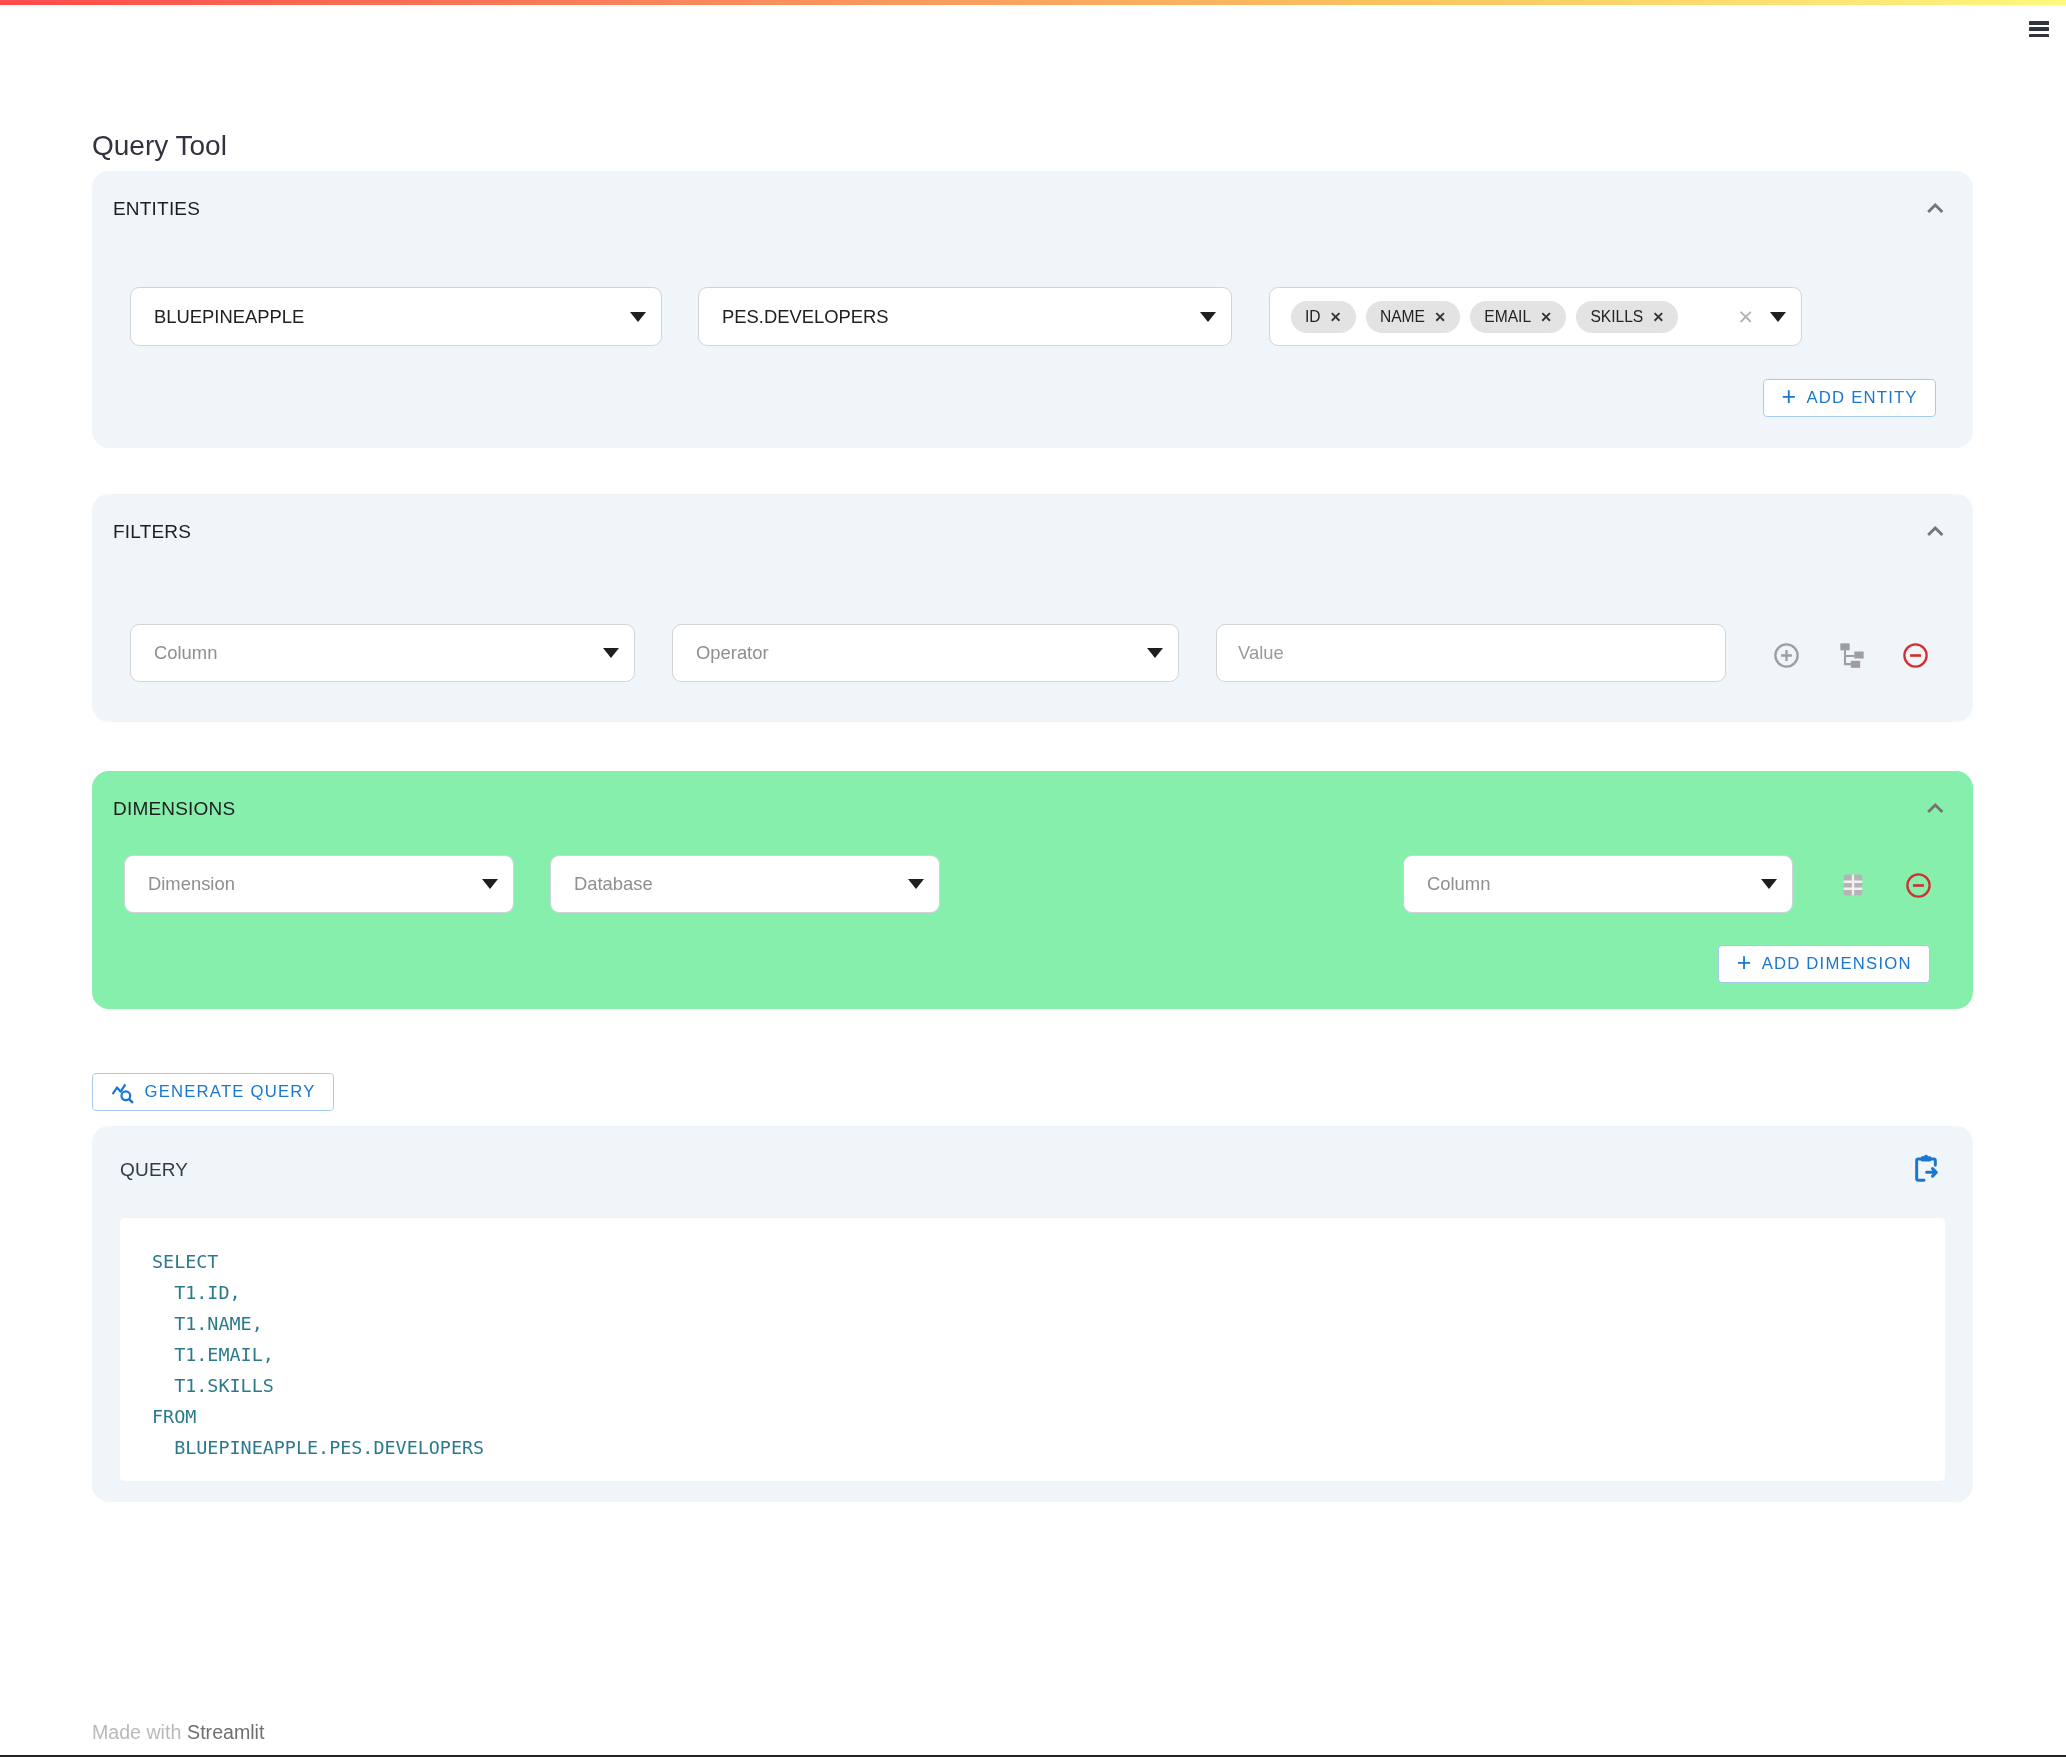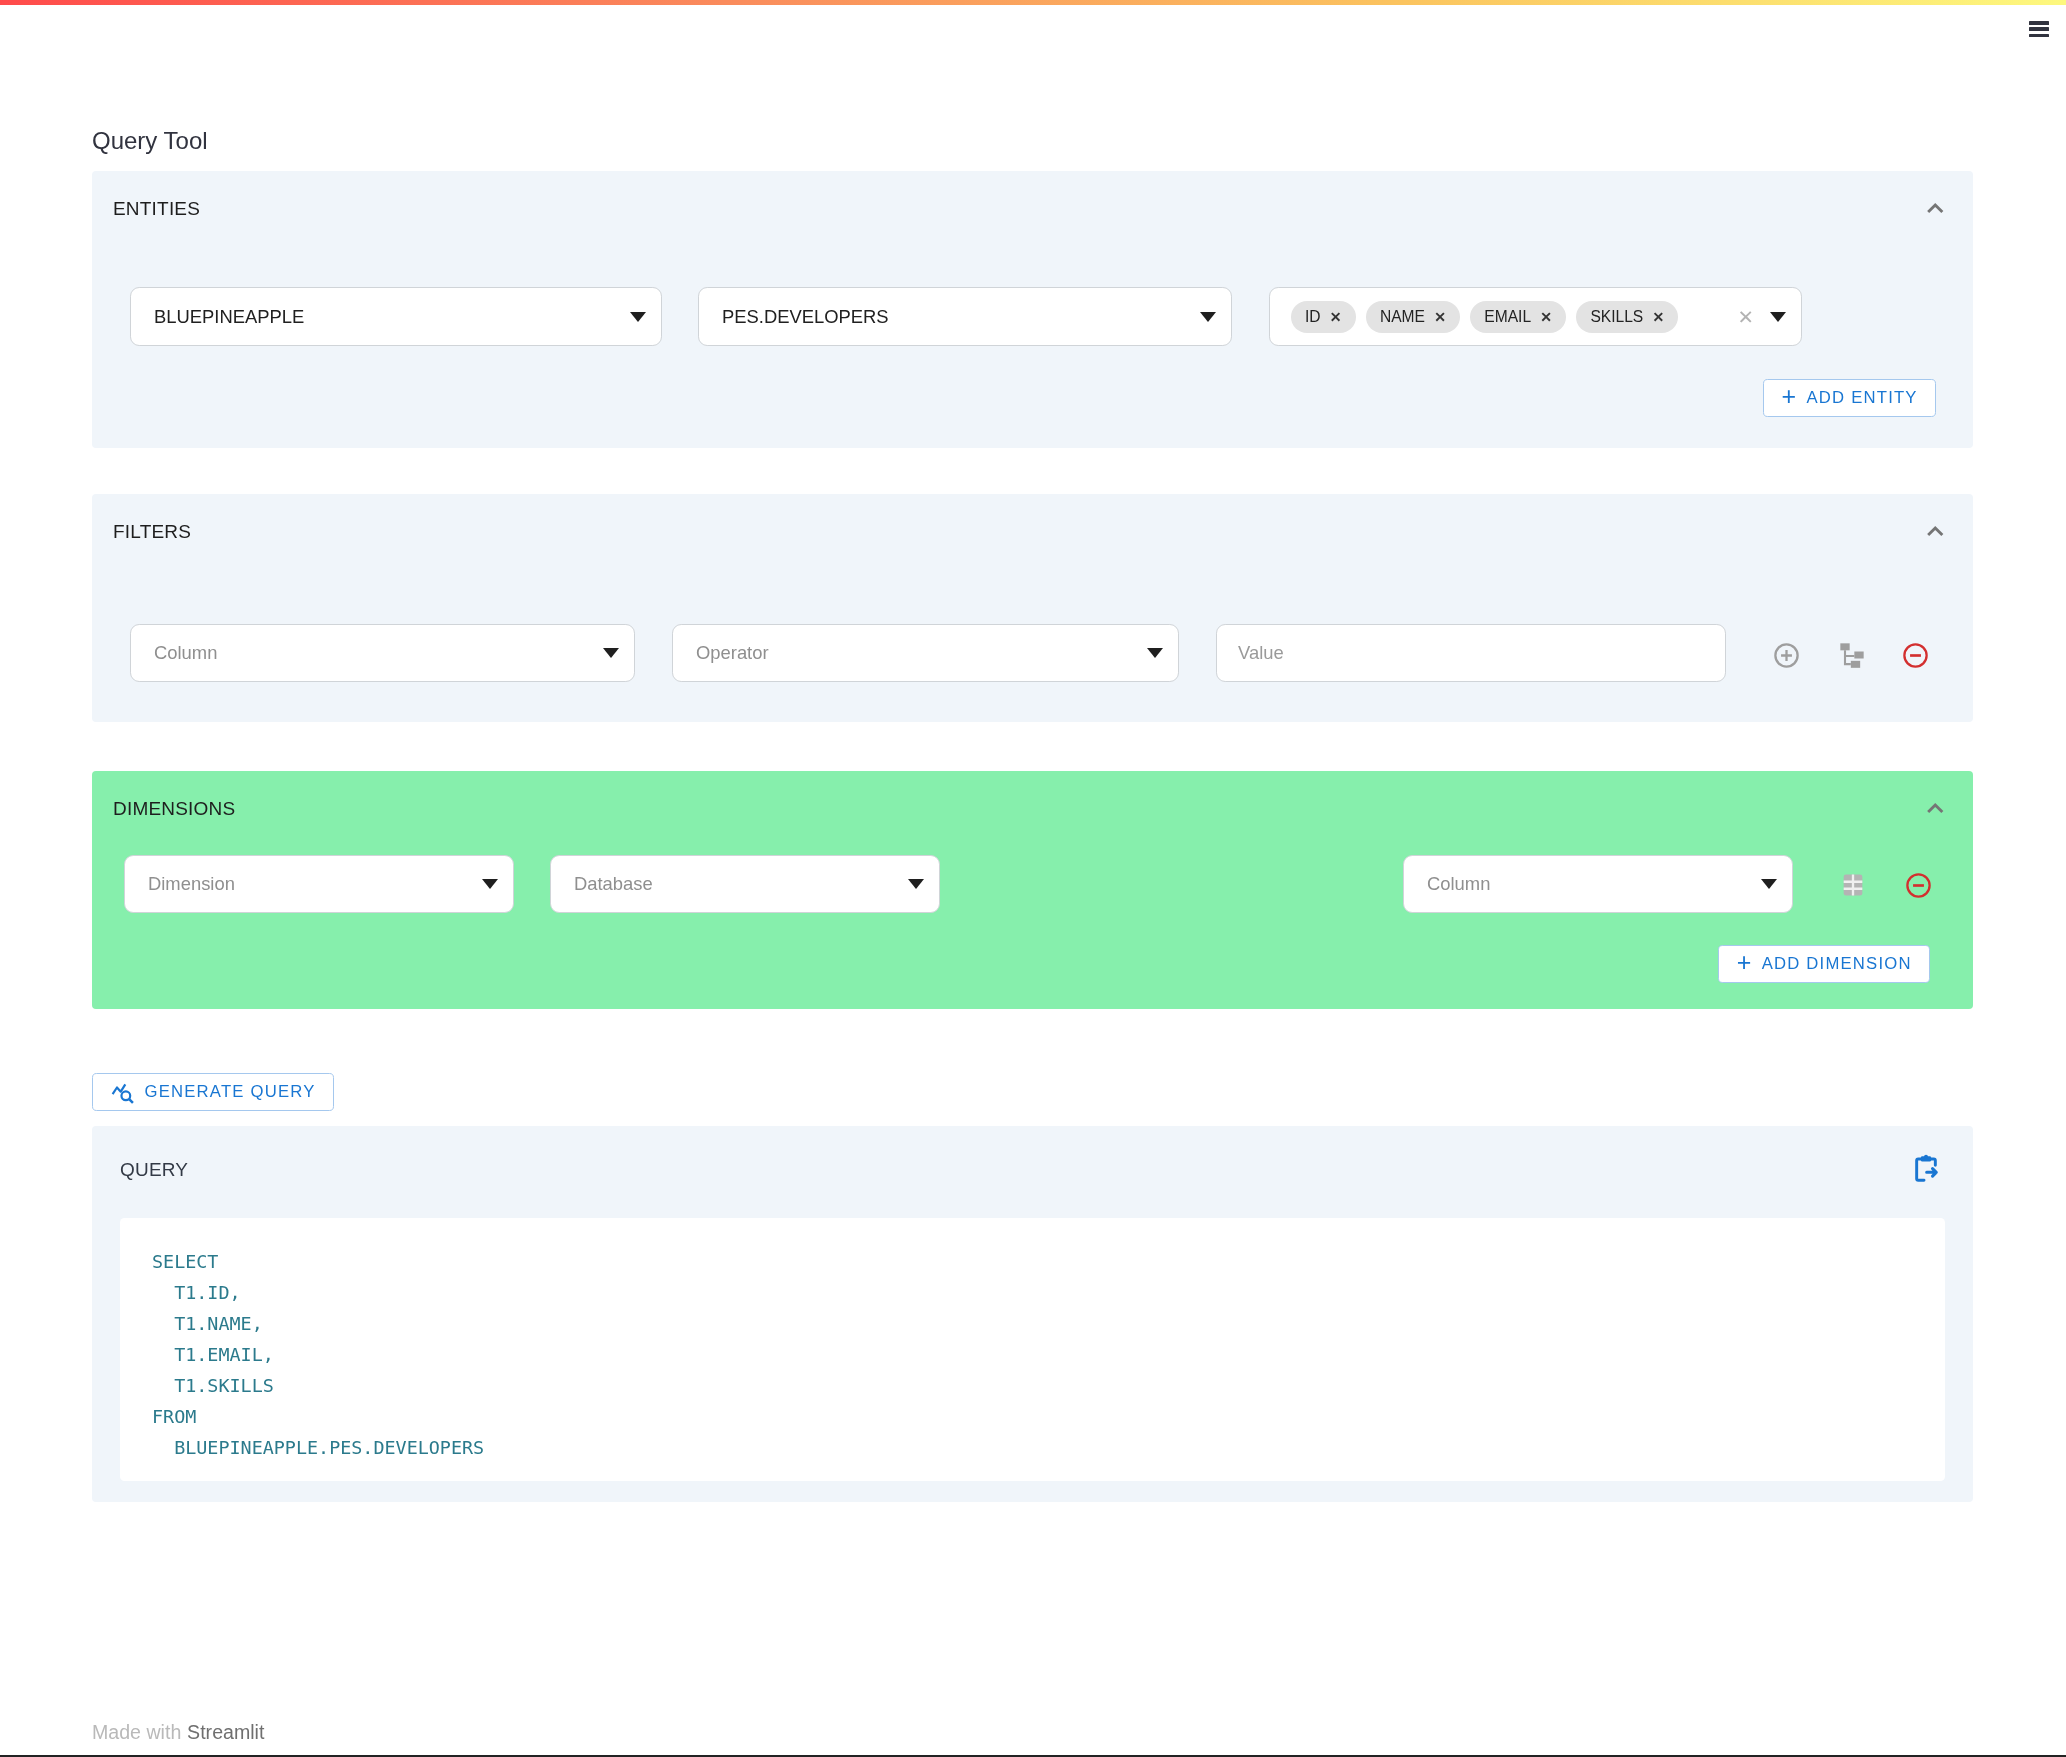--- a/index.html
+++ b/index.html
@@ -10,23 +10,23 @@
   
   .decoration{position:absolute;top:0;left:0;width:100%;height:5.2px;
     background:linear-gradient(90deg,#ff4b4b 0%,#fa8b5c 35%,#fbc45f 68%,#fdf87e 100%);}
   
   .menu-btn{position:absolute;top:21px;right:16px;width:22px;height:18.4px;cursor:pointer;}
   .menu-btn .bar{position:absolute;left:1.2px;width:19.6px;height:3.5px;background:#31333f;border-radius:0.6px;}
   .menu-btn .bar:nth-child(1){top:0;}
   .menu-btn .bar:nth-child(2){top:6.3px;}
   .menu-btn .bar:nth-child(3){top:12.7px;}
   
-  .page-title{position:absolute;left:92px;top:111px;font-size:24px;font-weight:400;color:#31333f;}
-  
-  .section{position:absolute;left:92px;width:1881px;border-radius:4px;box-sizing:border-box;}
+  .page-title{position:absolute;left:92px;top:111px;font-size:28px;font-weight:400;color:#31333f;}
+  
+  .section{position:absolute;left:92px;width:1881px;border-radius:17px;box-sizing:border-box;}
   .sec-blue{background:#f0f5fa;}
   .sec-gray{background:#86efac;text-decoration:underline;}
   #sec-entities{top:171px;height:277px;}
   #sec-filters{top:494px;height:228px;}
   #sec-dimensions{top:771px;height:238px;}
   #sec-query{top:1126px;height:376px;}
   .sec-title{position:absolute;left:21px;top:26.5px;font-size:19px;letter-spacing:0.2px;color:#1e1e1e;}
   #sec-query .sec-title{color:#333a46;left:28px;top:33px;}
   .collapse-btn{position:absolute;right:23px;top:22px;width:30px;height:30px;display:flex;align-items:center;justify-content:center;cursor:pointer;}
   

